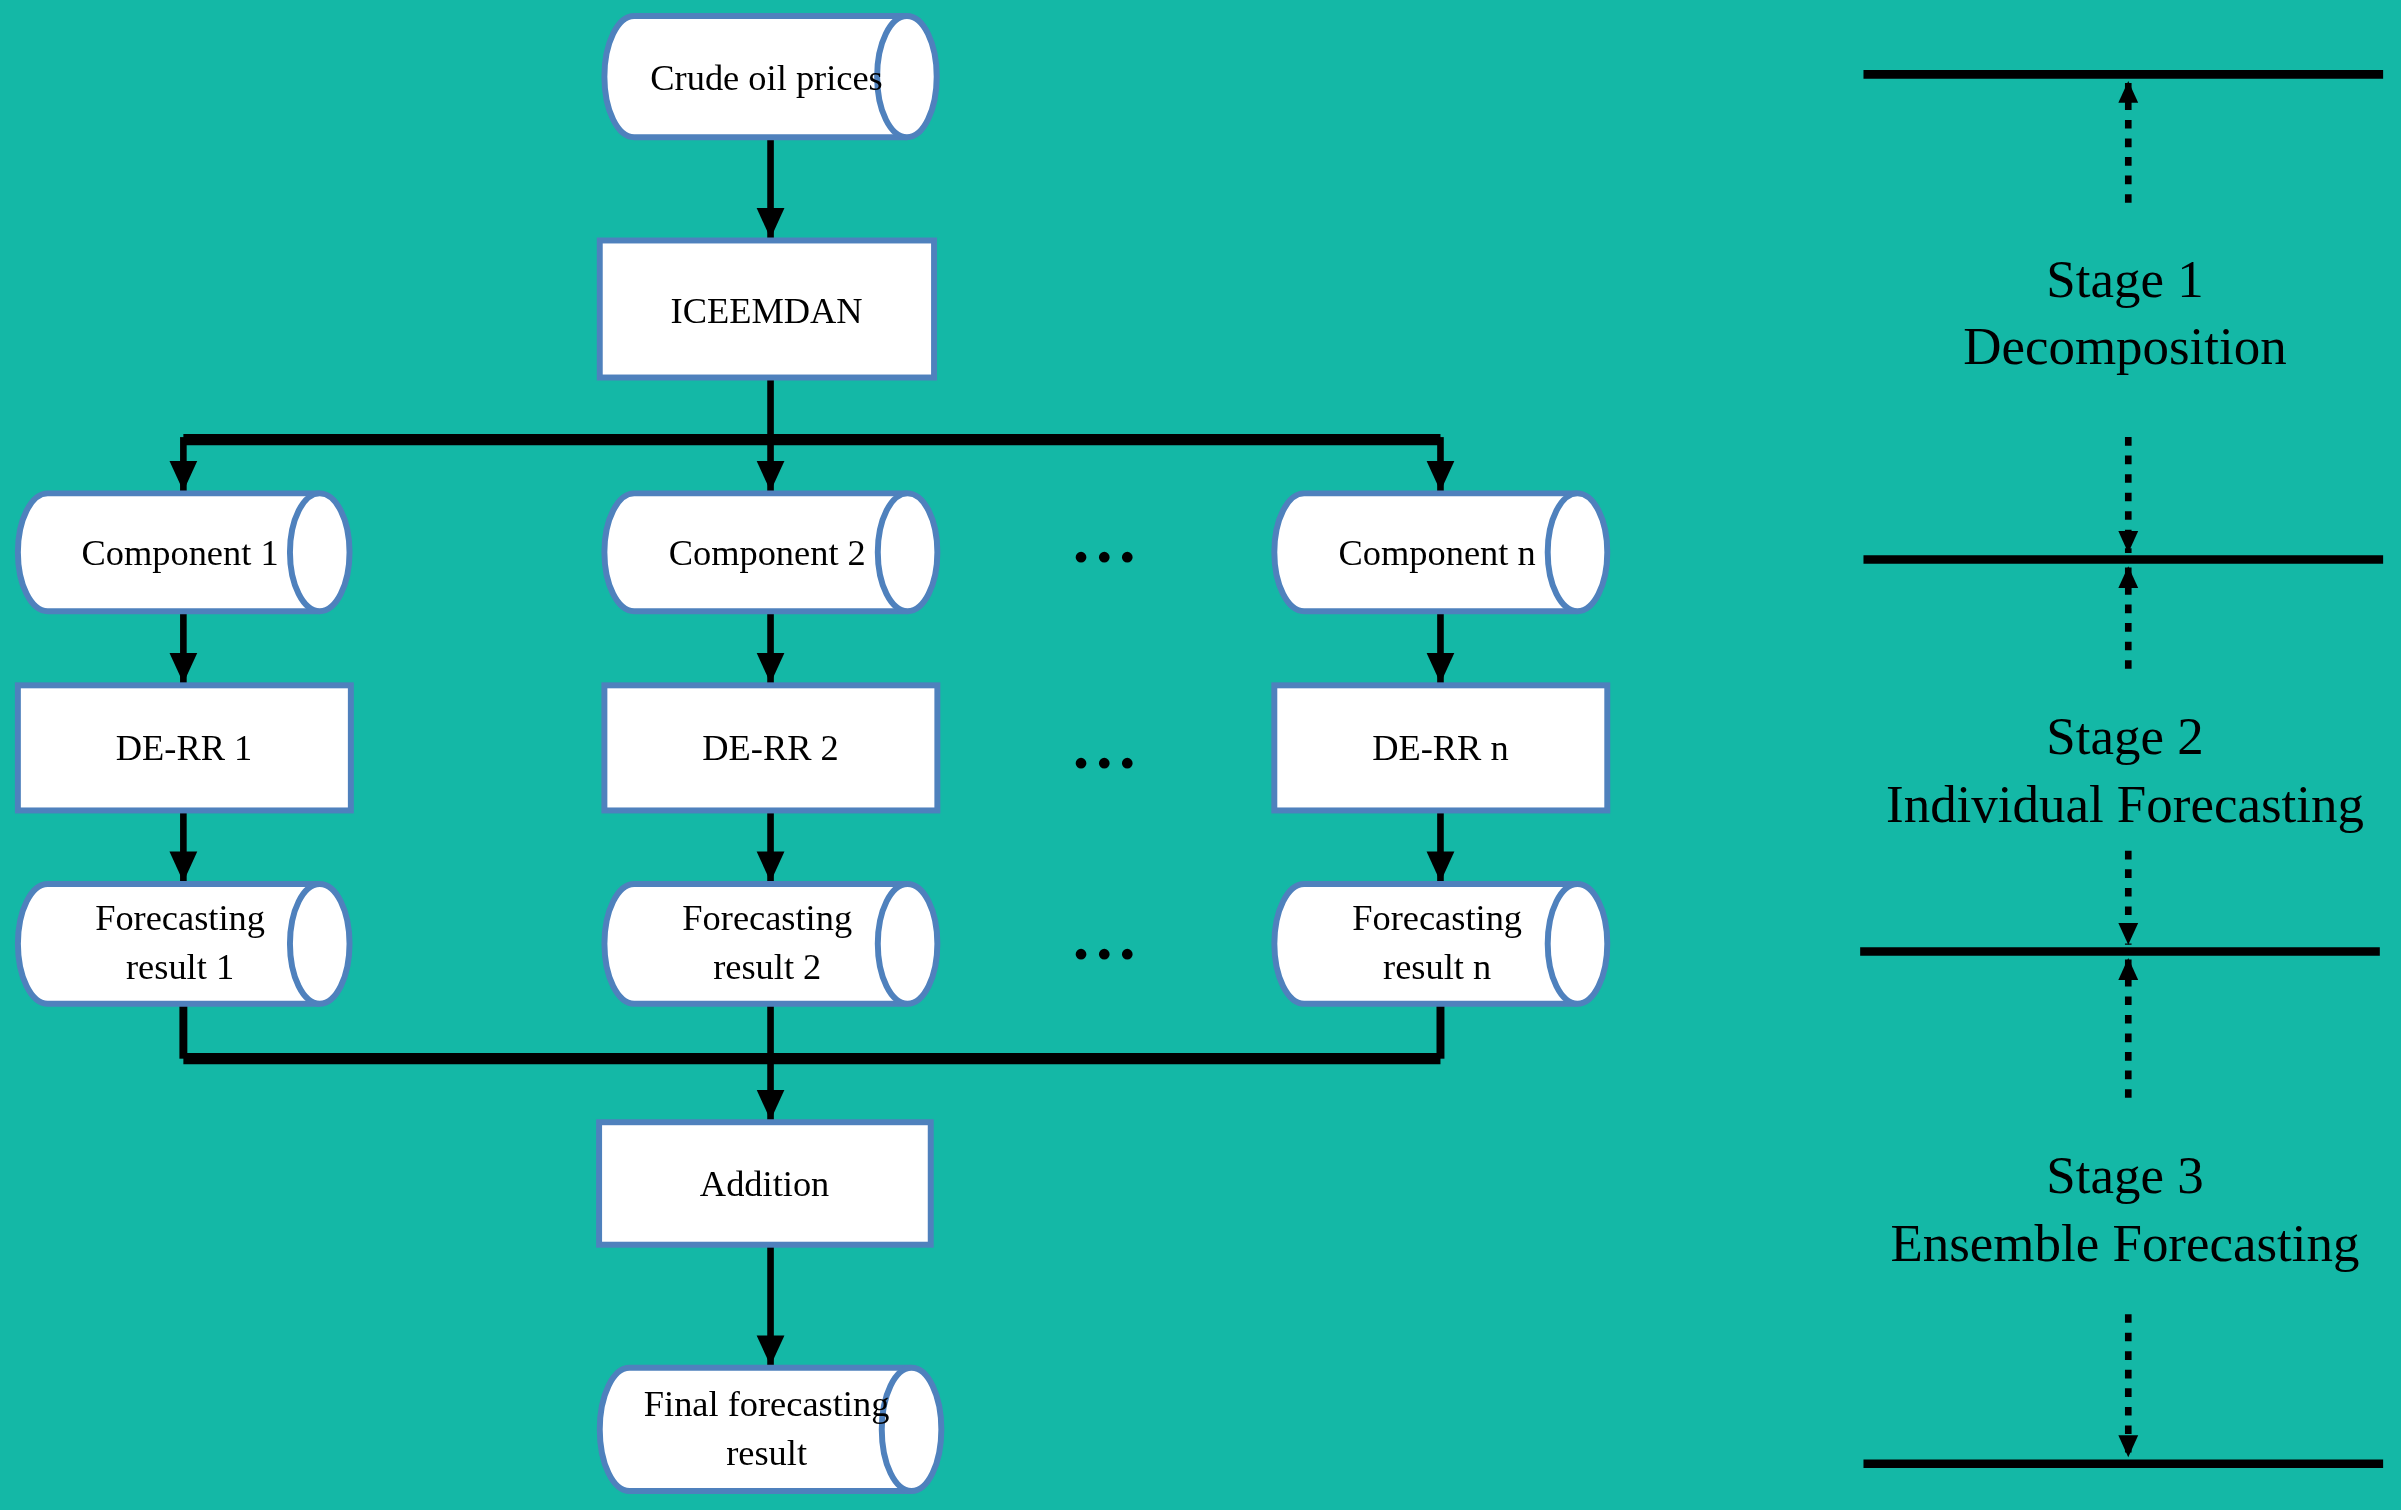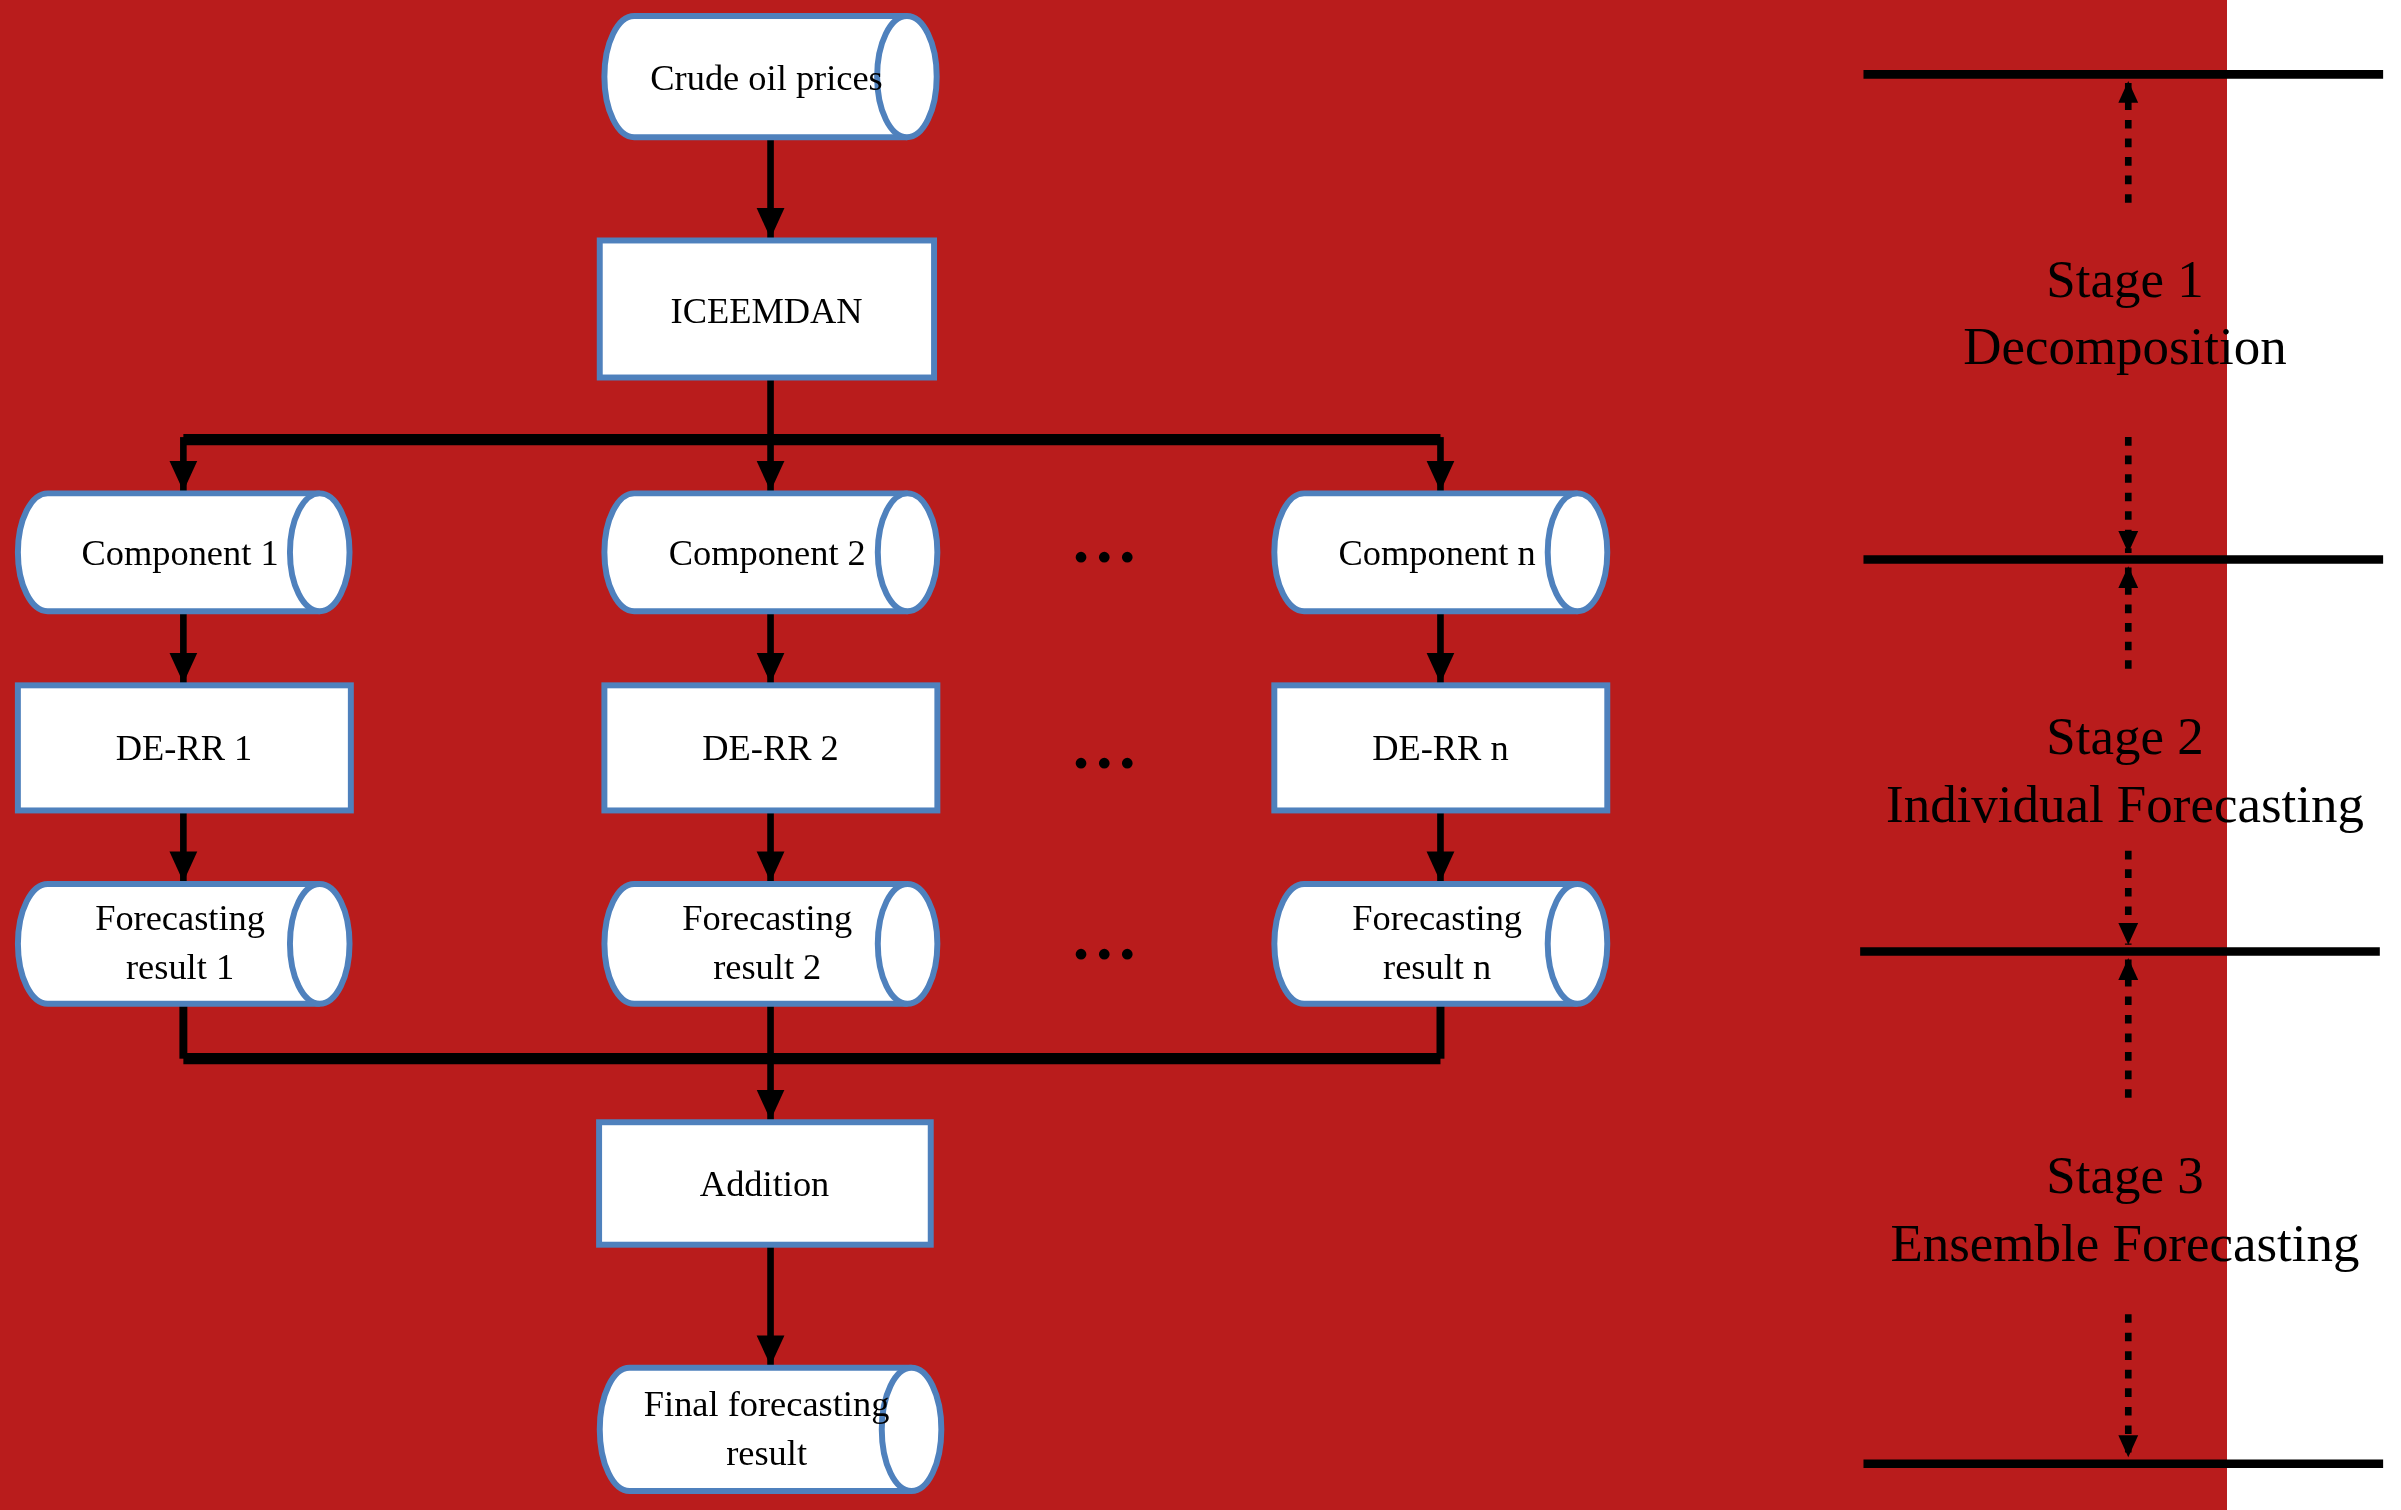--- a/index.html
+++ b/index.html
@@ -2,23 +2,23 @@
 <html style="font-size:10.6px"><head>
 <meta charset="utf-8">
 <style>
   html, body {
     margin: 0;
     padding: 0;
     background: #ffffff;
   }
   .canvas {
     position: relative;
-    width: 2227px;
+    width: 2401px;
     height: 1511px;
-    background: #b91c1c;
+    background: #14b8a6;
   }
   svg text {
     font-family: "Liberation Serif", "DejaVu Serif", serif;
   }
   .node-label { font-size: 55px; }
   .stage-title { font-size: 80px; }
   .ellipsis-label { font-size: 100px; font-weight: bold; letter-spacing: 10px; }
 </style>
 </head>
 <body>

